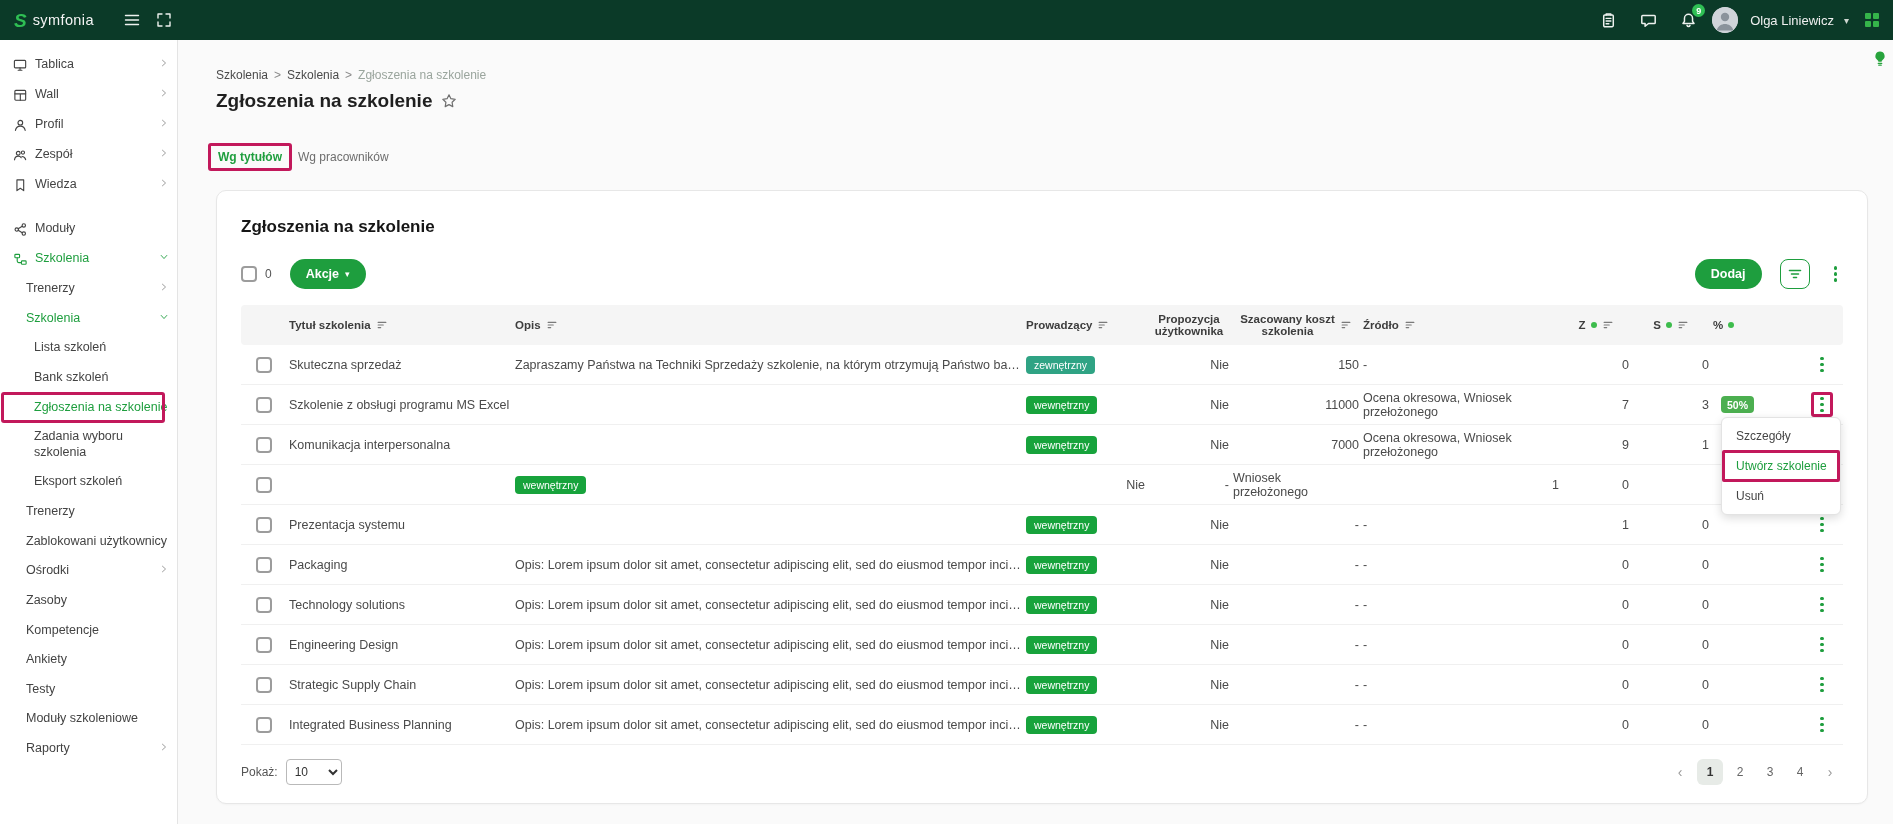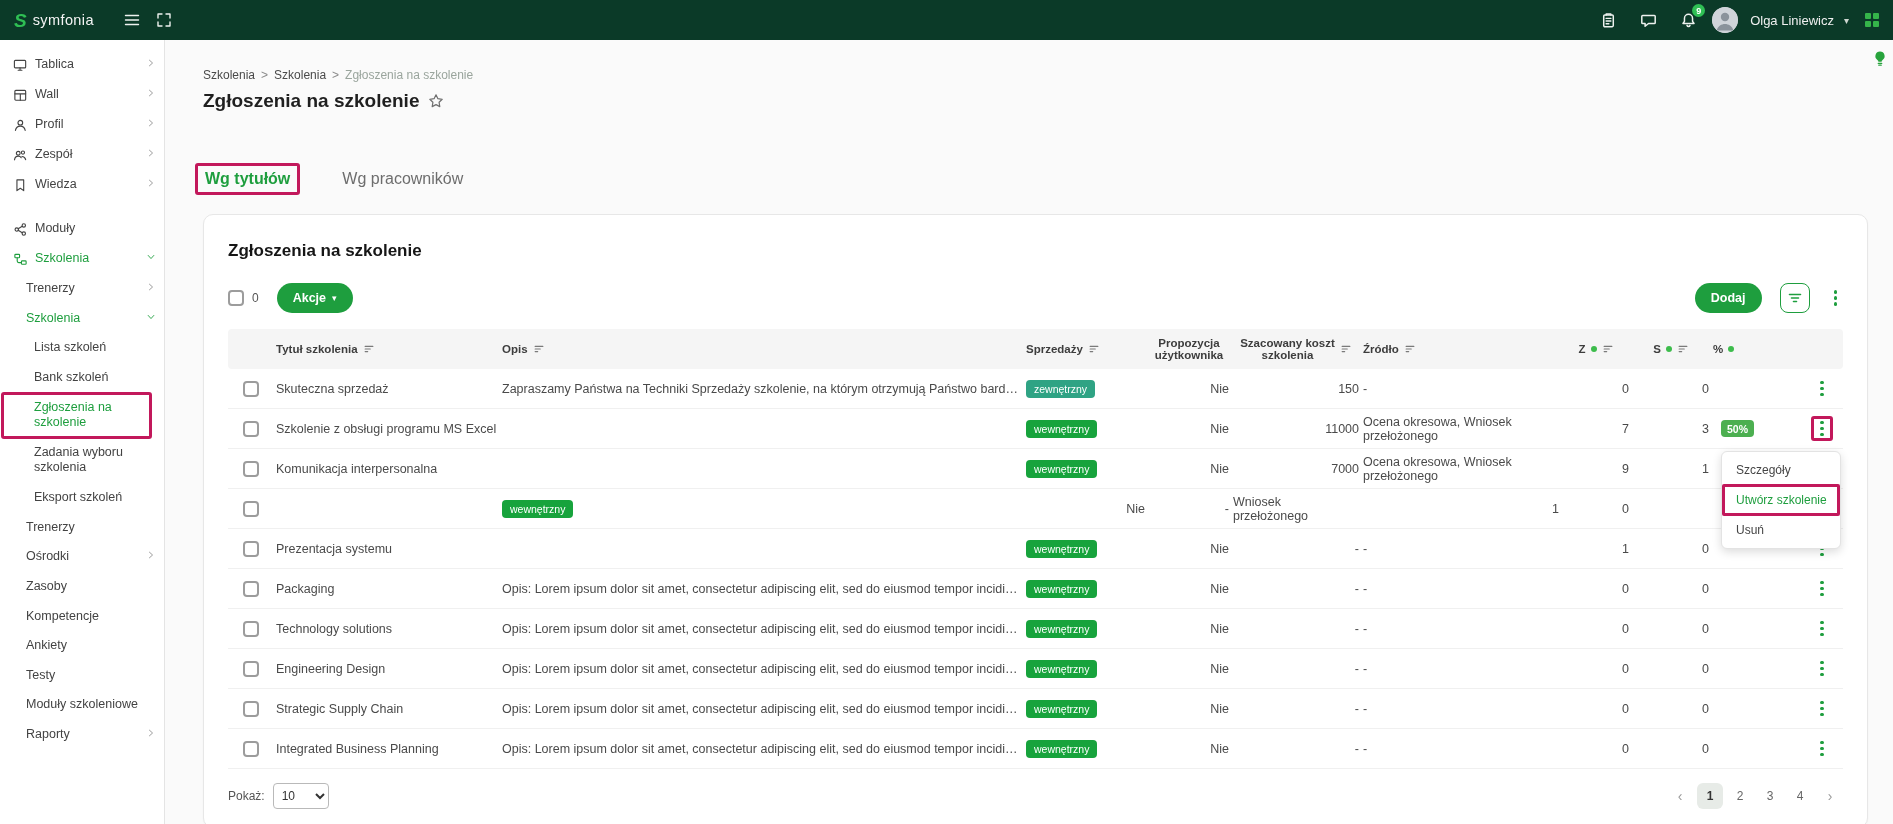--- a/index.html
+++ b/index.html
@@ -25,21 +25,21 @@
   .tb-right{margin-left:auto;display:flex;align-items:center;gap:8px}
   .badge-count{position:absolute;top:0;right:-1px;min-width:13px;height:13px;border-radius:7px;background:#2fbf54;color:#fff;font-size:9px;font-weight:bold;display:flex;align-items:center;justify-content:center;padding:0 3px}
   .avatar{width:26px;height:26px;border-radius:50%;overflow:hidden;flex:0 0 auto;cursor:pointer;background:#cfd4d9}
   .user-name{font-size:13px;color:#f0f0f0;margin:0 2px 0 4px;cursor:pointer;white-space:nowrap}
   .user-caret{color:#cfd6d1;font-size:10px;cursor:pointer}
   .apps-grid{margin-left:8px;display:grid;grid-template-columns:6px 6px;gap:2px;cursor:pointer}
   .apps-grid i{width:6px;height:6px;background:#35b44a;border-radius:1px}
 
   
   .layout{display:flex;height:784px}
-  .sidebar{width:165px;background:#fff;border-right:1px solid #e4e4e4;padding-top:10px;overflow:hidden;flex:0 0 auto}
+  .sidebar{width:178px;background:#fff;border-right:1px solid #e4e4e4;padding-top:10px;overflow:hidden;flex:0 0 auto}
   .sb-item{display:flex;align-items:flex-start;gap:7px;padding:7px 8px 7px 12px;font-size:12.5px;line-height:1.25;color:#434343;cursor:pointer;position:relative}
   .sb-item.lvl1{padding-left:26px}
   .sb-item.lvl2{padding-left:34px}
   .sb-item.gap{margin-top:14px}
   .sb-item.active{color:var(--accent-green)}
   .sb-icon{flex:0 0 auto;width:16px;height:16px;display:flex;align-items:center;justify-content:center}
   .sb-icon svg{stroke:currentColor;fill:none;stroke-width:1.2;stroke-linecap:round;stroke-linejoin:round}
   .sb-label{flex:1 1 auto}
   .sb-chev{margin-left:auto;flex:0 0 auto;display:flex;align-items:center;color:#8f8f8f;padding-top:1px}
   .sb-item.active .sb-chev{color:var(--accent-green)}
@@ -49,21 +49,21 @@
   .bulb{position:absolute;top:10px;right:5px;cursor:pointer}
 
   .breadcrumb{margin-top:28px;font-size:12px;display:flex;gap:6px;align-items:center}
   .crumb{color:#4a4a4a;cursor:pointer;text-decoration:none}
   .crumb.last{color:#9aa59d;cursor:default}
   .sep{color:#8a8a8a}
   .page-title-row{margin-top:8px;display:flex;align-items:center;gap:9px}
   .page-title{font-size:19px;font-weight:bold;color:#1f1f1f}
   .star{display:flex;cursor:pointer}
 
-  .tabs{margin-top:56px;display:flex;gap:48px;font-size:16px}
+  .tabs{margin-top:36px;display:flex;gap:12px;font-size:12px}
   .tab{color:#6d6d6d;cursor:pointer;padding:2px 2px;position:relative}
   .tab.active{color:var(--accent-green);font-weight:bold}
 
   
   .card{margin-top:24px;background:#fff;border:1px solid #e7e7e7;border-radius:10px;height:614px;padding:0 24px;display:flex;flex-direction:column;box-shadow:0 1px 2px rgba(0,0,0,.03)}
   .card-title{margin-top:26px;font-size:17px;font-weight:bold;color:#161616}
   .toolbar{margin-top:22px;display:flex;align-items:center}
   .checkbox{width:16px;height:16px;border:2px solid #9c9c9c;border-radius:4px;display:inline-block;cursor:pointer;background:#fff;flex:0 0 auto}
   .sel-count{font-size:12px;color:#555;margin-left:8px}
   .btn{background:var(--accent-green);color:#fff;border:none;border-radius:16px;font-size:12.5px;font-weight:bold;padding:8px 16px;cursor:pointer;display:inline-flex;align-items:center;gap:6px;font-family:inherit}
@@ -90,21 +90,21 @@
   .td.col-desc{white-space:nowrap;text-overflow:ellipsis}
   .td.col-proposal,.td.col-cost,.td.col-z,.td.col-s{text-align:right}
   .td.col-pct{padding-left:10px}
   .td.col-actions{display:flex;justify-content:center}
   .badge{display:inline-block;padding:3px 8px;border-radius:4px;font-size:10.5px;font-weight:normal;color:#fff;white-space:nowrap}
   .badge.internal{background:var(--badge-internal)}
   .badge.external{background:var(--badge-external)}
   .pct-chip{display:inline-block;background:var(--progress-green);color:#fff;font-size:10.5px;font-weight:bold;padding:2.5px 6px;border-radius:4px}
 
   
-  .row-menu{position:absolute;top:122px;right:2px;width:120px;background:#fff;border:1px solid #e3e3e3;border-radius:6px;box-shadow:0 3px 10px rgba(0,0,0,.14);padding:3px 0;z-index:9}
+  .row-menu{position:absolute;top:112px;right:2px;width:120px;background:#fff;border:1px solid #e3e3e3;border-radius:6px;box-shadow:0 3px 10px rgba(0,0,0,.14);padding:3px 0;z-index:9}
   .menu-item{padding:8px 14px;font-size:12px;color:#454545;cursor:pointer;position:relative;white-space:nowrap}
   .menu-item.highlight{color:var(--accent-green)}
 
   
   .card-footer{margin-top:auto;padding:14px 0 20px;display:flex;align-items:center}
   .show-label{font-size:12px;color:#555}
   .page-size{margin-left:8px;height:26px;width:56px;border:1px solid #b9b9b9;border-radius:4px;font-size:12px;color:#333;padding:0 4px;background:#fff;font-family:inherit;cursor:pointer}
   .pagination{margin-left:auto;display:flex;align-items:center;gap:4px}
   .page-btn{min-width:26px;height:26px;display:flex;align-items:center;justify-content:center;font-size:12px;color:#666;cursor:pointer;border-radius:6px}
   .page-btn.active{background:#e7ebe7;color:#333;font-weight:bold}
@@ -300,20 +300,23 @@
       <div class="sb-item lvl2">
         <span class="sb-label">Zadania wyboru szkolenia</span>
       </div>
       <div class="sb-item lvl2">
         <span class="sb-label">Eksport szkoleń</span>
       </div>
       <div class="sb-item lvl1">
         <span class="sb-label">Trenerzy</span>
       </div>
       <div class="sb-item lvl1">
+        <span class="sb-label">Zablokowani użytkownicy</span>
+      </div>
+      <div class="sb-item lvl1">
         <span class="sb-label">Ośrodki</span>
         <span class="sb-chev">
           <svg width="10" height="10" viewBox="0 0 16 16">
             <path d="M5.5 3.5l5 4.5-5 4.5"></path>
           </svg>
         </span>
       </div>
       <div class="sb-item lvl1">
         <span class="sb-label">Zasoby</span>
       </div>
@@ -410,21 +413,21 @@
             </div>
             <div class="th col-desc">
               <span class="th-label">Opis</span>
               <span class="sort">
                 <svg width="12" height="12" viewBox="0 0 14 14">
                   <path d="M2.5 4h9M2.5 7h6M2.5 10h3"></path>
                 </svg>
               </span>
             </div>
             <div class="th col-leader">
-              <span class="th-label">Sprzedaży</span>
+              <span class="th-label">Prowadzący</span>
               <span class="sort">
                 <svg width="12" height="12" viewBox="0 0 14 14">
                   <path d="M2.5 4h9M2.5 7h6M2.5 10h3"></path>
                 </svg>
               </span>
             </div>
             <div class="th col-proposal">
               <span class="th-label">Propozycja
 użytkownika</span>
             </div>

